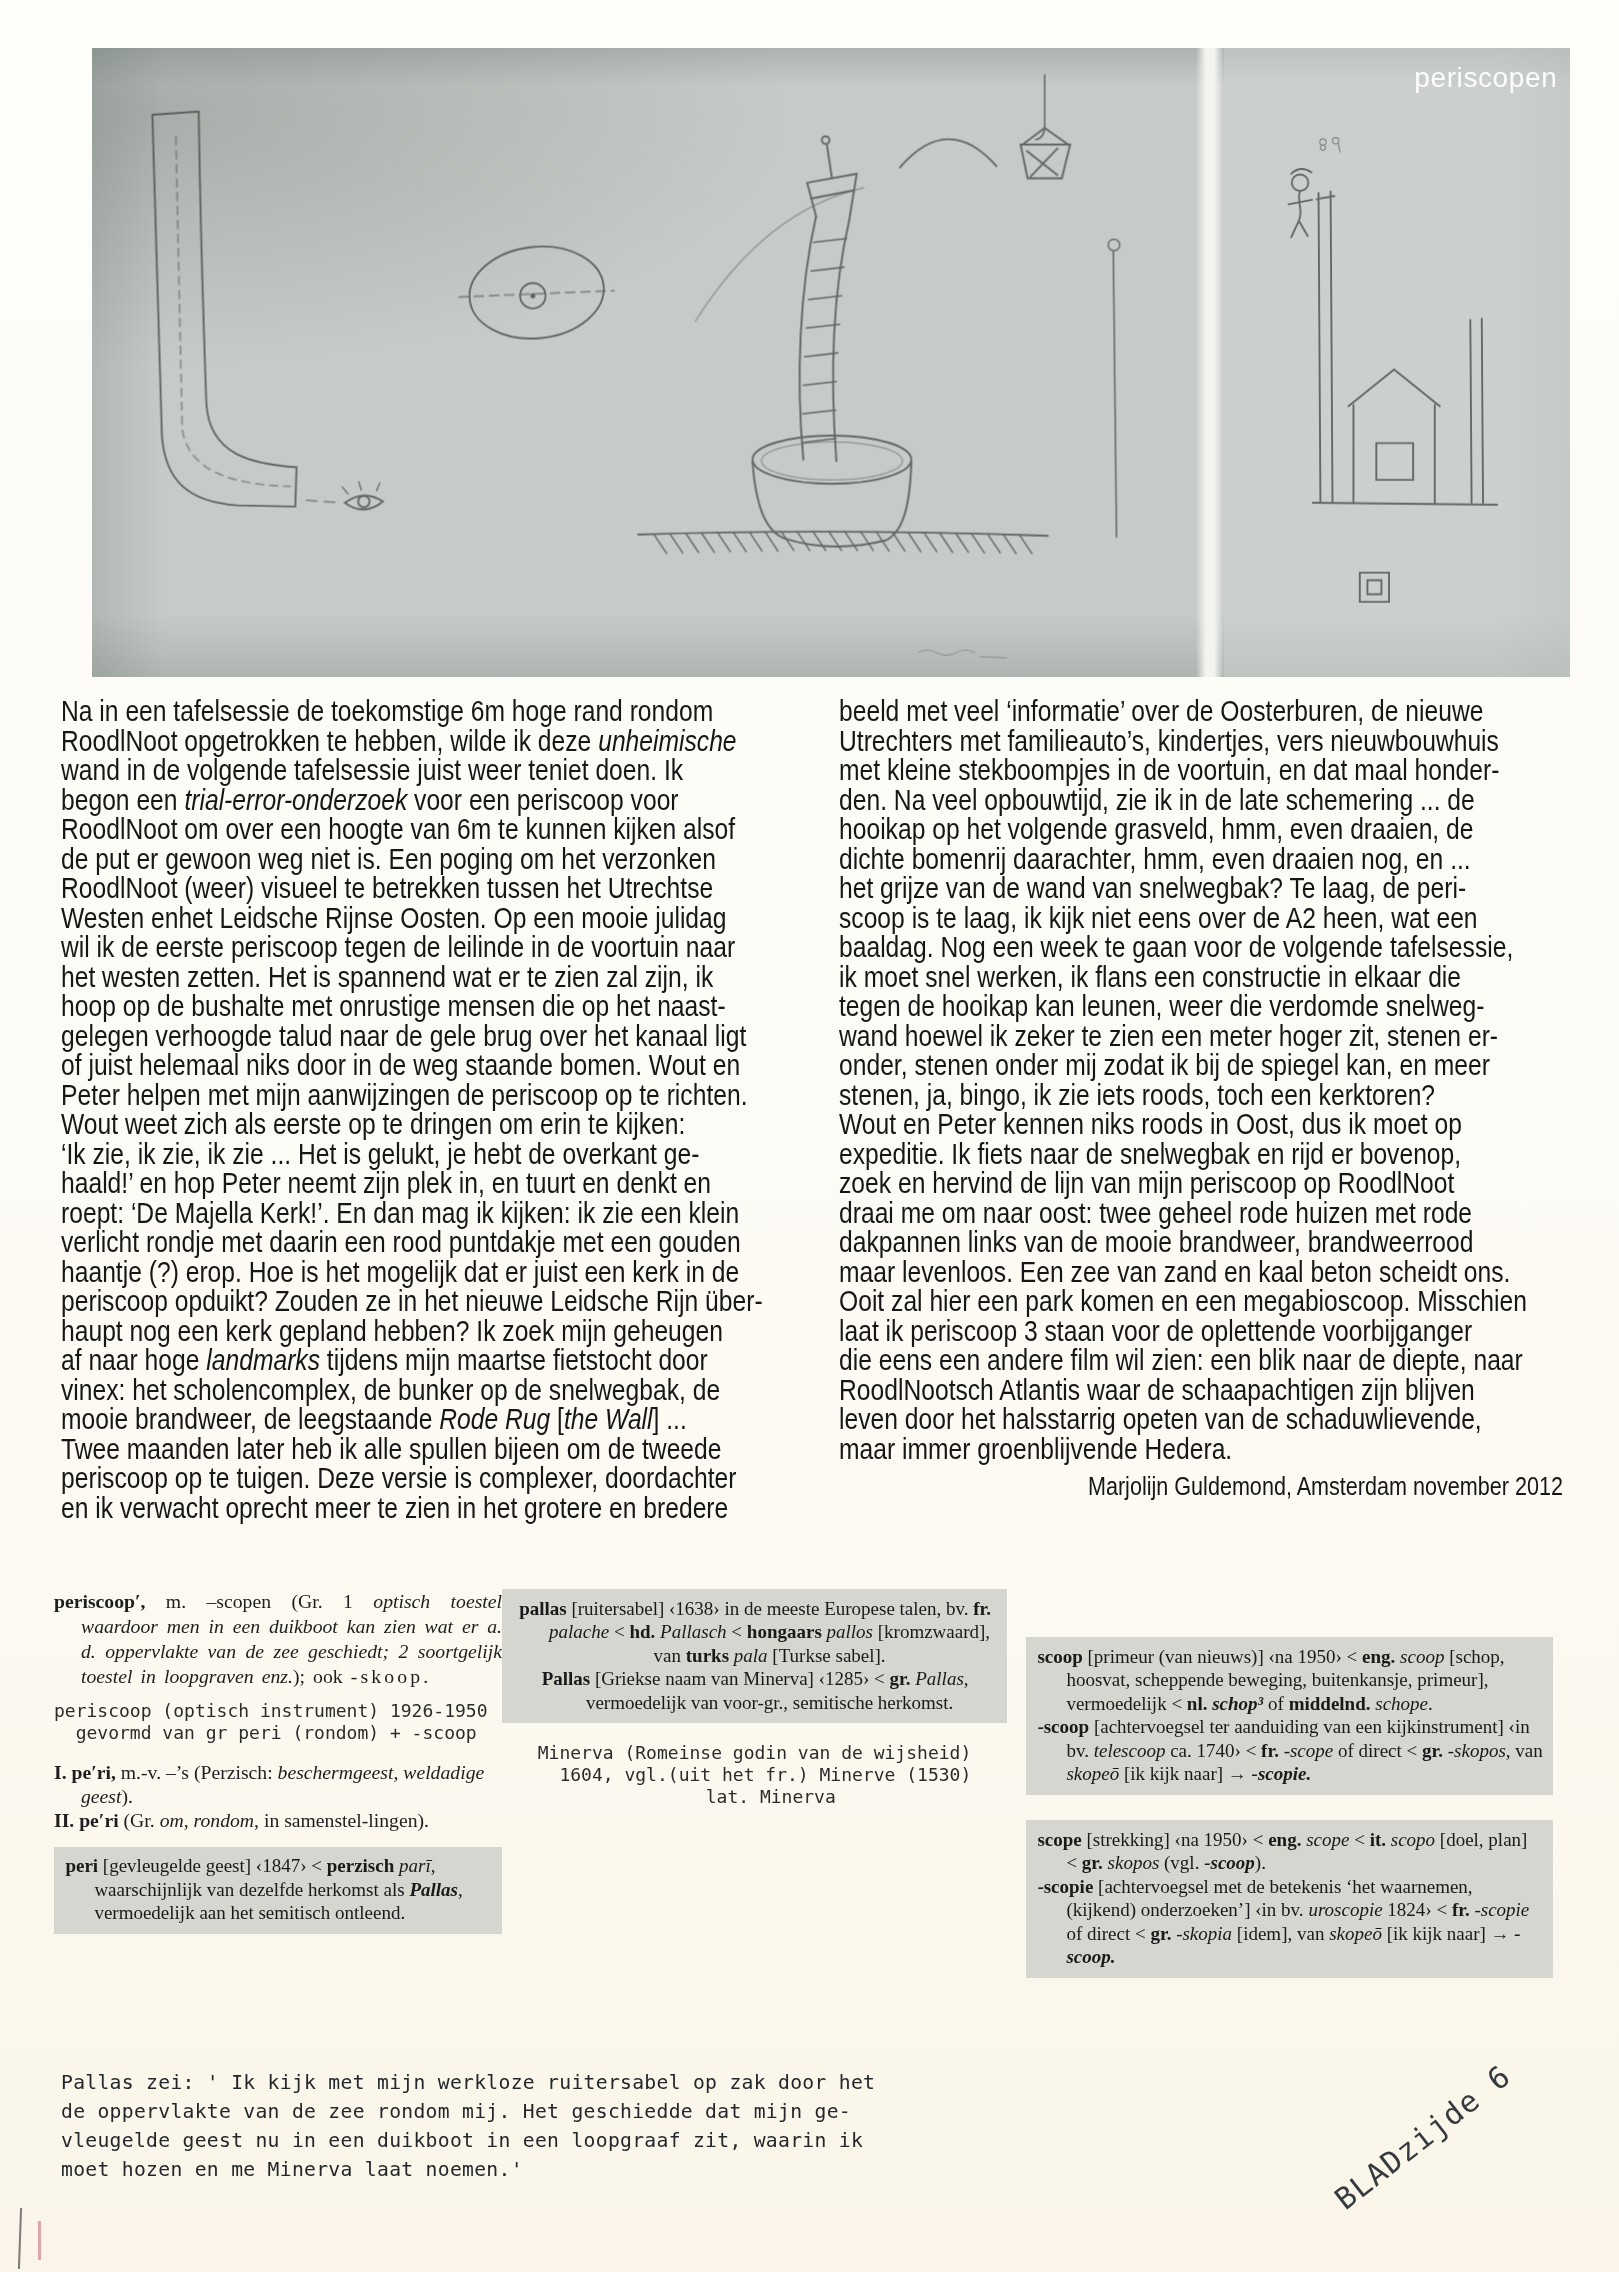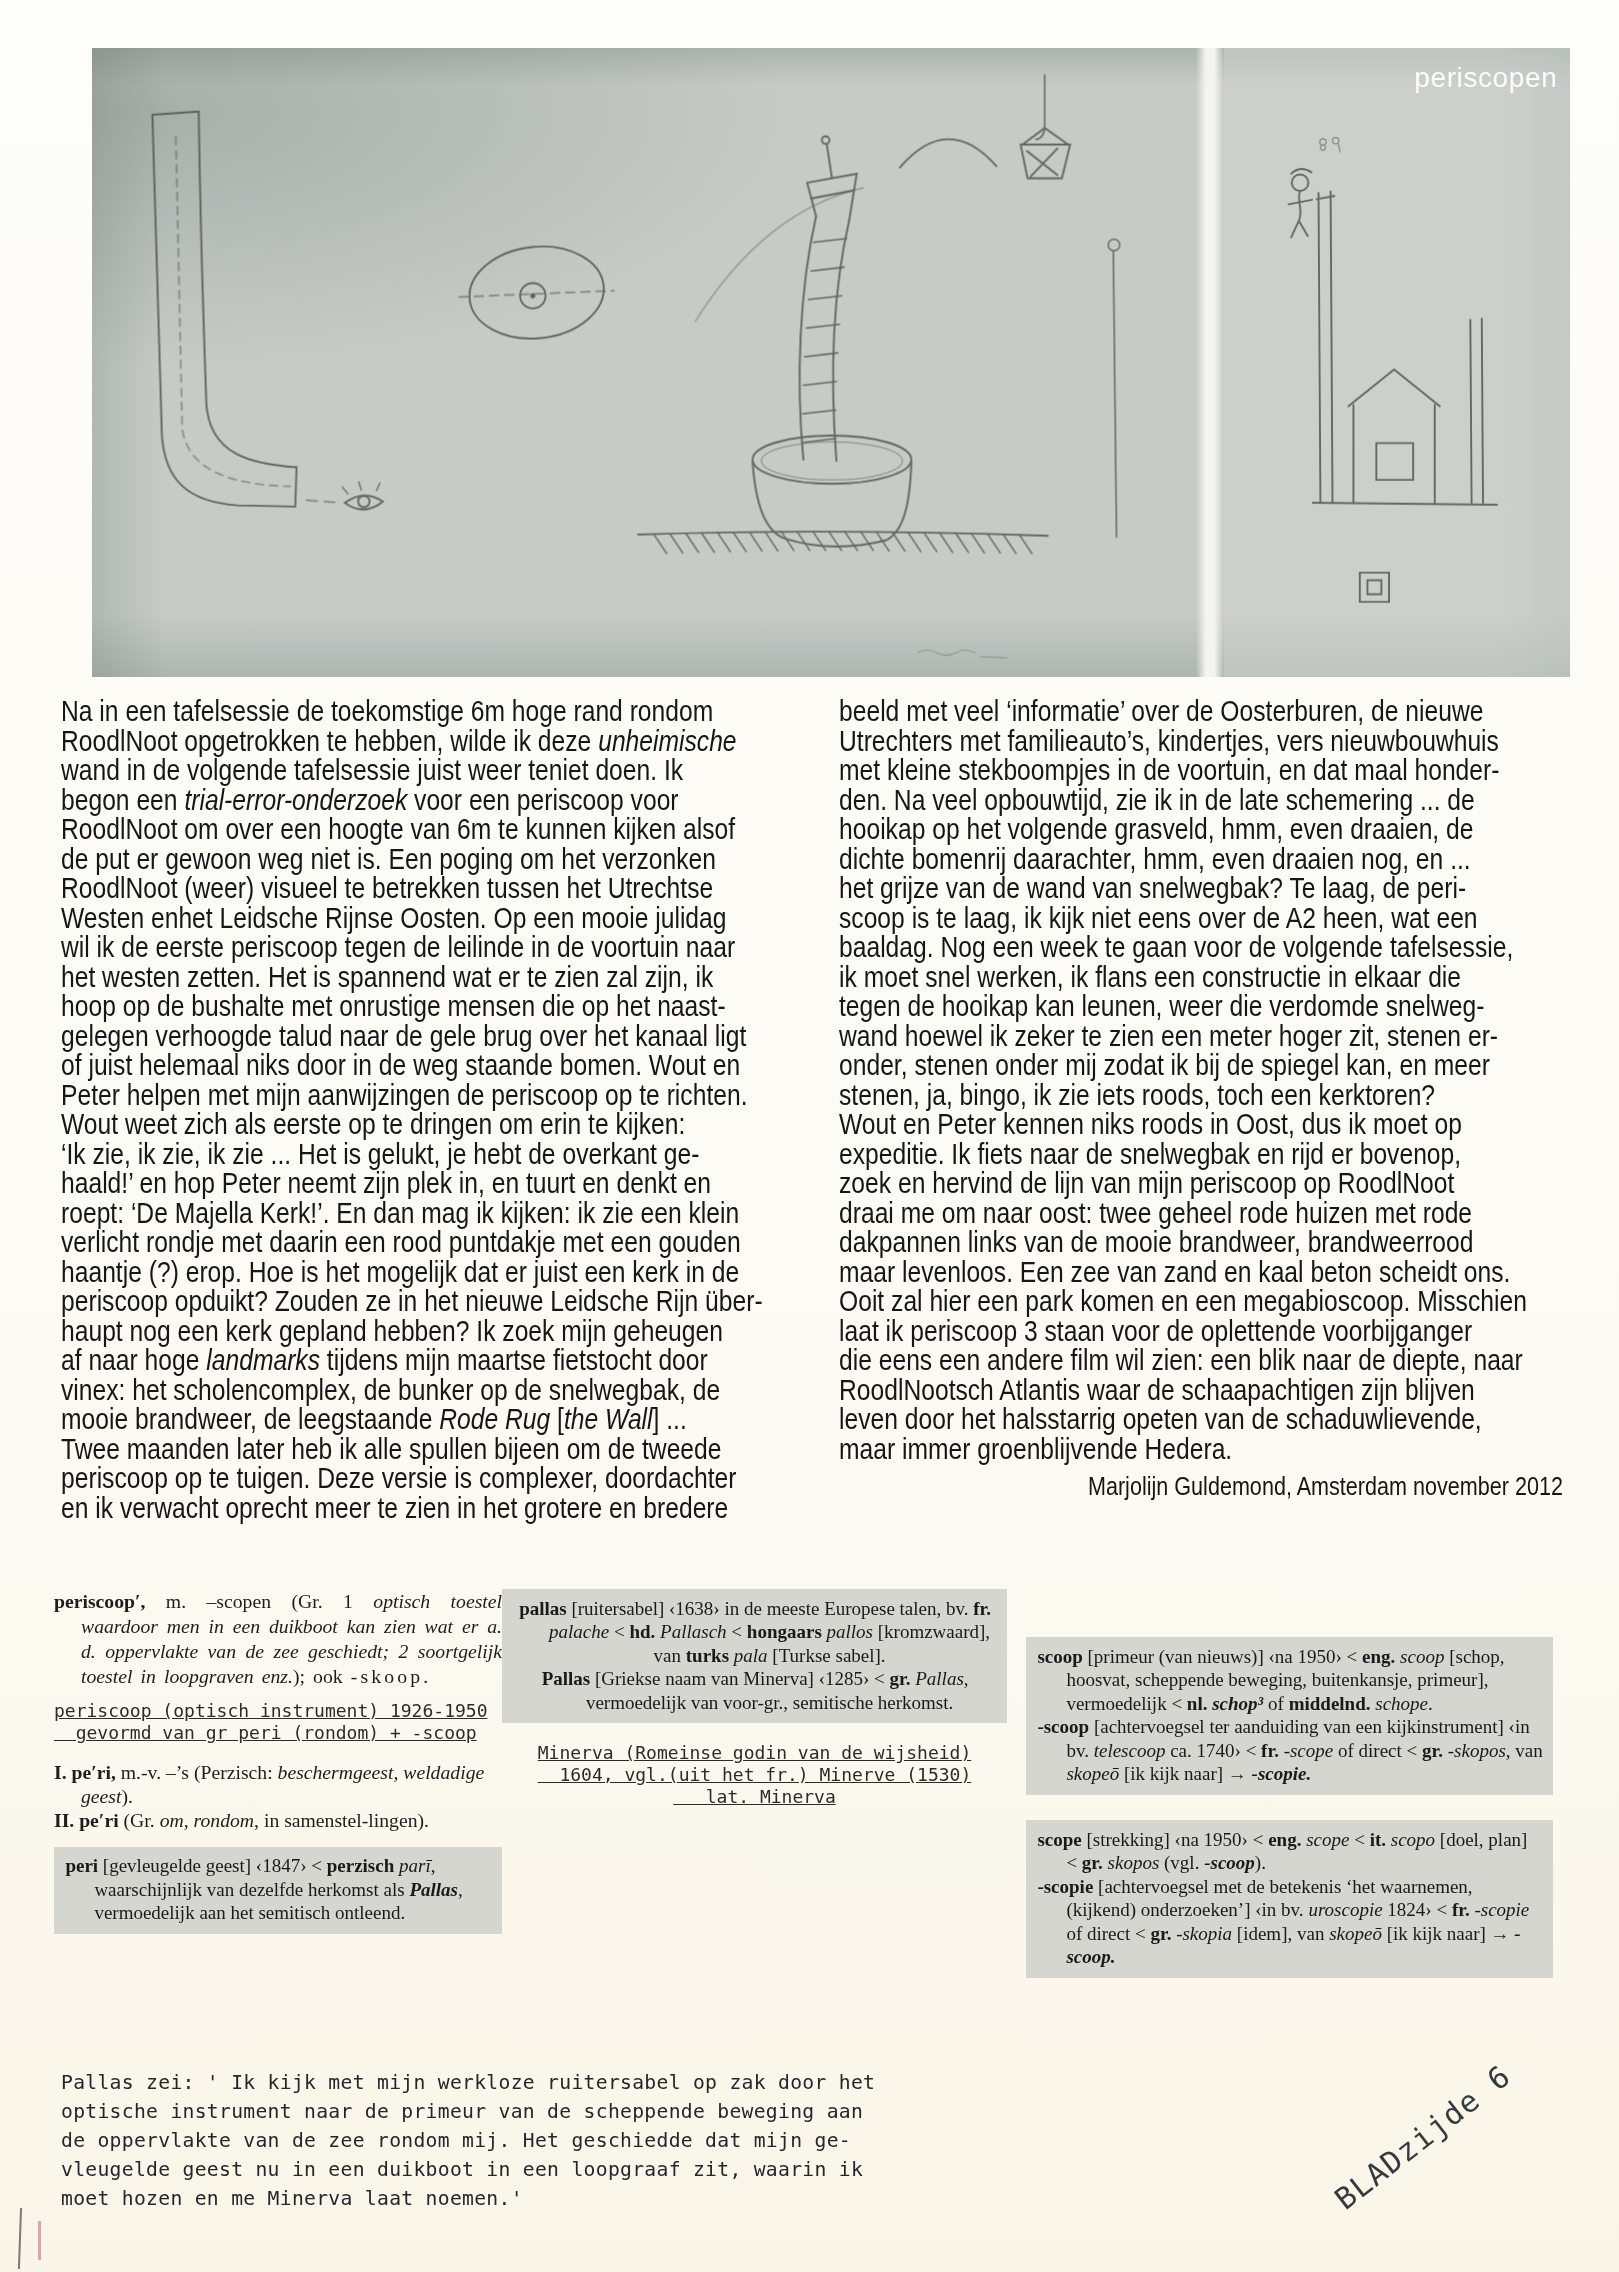--- a/index.html
+++ b/index.html
@@ -29,21 +29,21 @@
   .attribution{position:absolute;left:839px;top:1472px;width:724px;text-align:right;
                font-size:25.4px;transform:scaleX(.85);transform-origin:100% 0;color:#161616;}
 
   
   .dict{position:absolute;}
   .dict1{left:54px;top:1589px;width:448px;}
   .dict2{left:502px;top:1589px;width:505px;text-align:center;}
   .dict3{left:1026px;top:1589px;width:527px;margin-top:48px;}
   .d-old{font-family:"Liberation Serif","DejaVu Serif",serif;font-size:19.7px;line-height:25px;
          color:#1d1d1d;text-align:justify;padding-left:27px;text-indent:-27px;word-spacing:3.2px;}
-  .d-type{font-family:"DejaVu Sans Mono","Liberation Mono",monospace;font-size:18px;line-height:22px;color:#2b2b2b;text-decoration:underline;}
+  .d-type{font-family:"DejaVu Sans Mono","Liberation Mono",monospace;font-size:18px;line-height:22px;color:#2b2b2b;}
   .d-type .tl{white-space:pre;}
   .d-serif2{font-family:"Liberation Serif","DejaVu Serif",serif;font-size:19.7px;line-height:24px;
             color:#1d1d1d;padding-left:27px;text-indent:-27px;}
   .gray-block{background:#d5d6d0;padding:7.6px 10.2px 9px 11.4px;font-family:"Liberation Serif","DejaVu Serif",serif;
               font-size:19px;line-height:23.5px;color:#191919;}
   .hang{padding-left:29px;text-indent:-29px;}
   .mt18{margin-top:11.4px}.mt24{margin-top:15.2px}.mt30{margin-top:19px}.mt40{margin-top:25.4px}
 
   
   .quote{position:absolute;left:61px;top:2040px;font-family:"DejaVu Sans Mono","Liberation Mono",monospace;
@@ -210,21 +210,20 @@
       <div class="hang"><span class="b">-scoop</span><span> [achtervoegsel ter aanduiding van een kijkinstrument] ‹in bv. </span><span class="i">telescoop</span><span> ca. 1740› &lt; </span><span class="b">fr.</span><span> </span><span class="i">-scope</span><span> of direct &lt; </span><span class="b">gr.</span><span> </span><span class="i">-skopos</span><span>, van </span><span class="i">skopeō</span><span> [ik kijk naar] → </span><span class="b i">-scopie.</span></div>
     </div>
     <div class="gray-block mt40">
       <div class="hang"><span class="b">scope</span><span> [strekking] ‹na 1950› &lt; </span><span class="b">eng.</span><span> </span><span class="i">scope</span><span> &lt; </span><span class="b">it.</span><span> </span><span class="i">scopo</span><span> [doel, plan] &lt; </span><span class="b">gr.</span><span> </span><span class="i">skopos</span><span> (vgl. </span><span class="b i">-scoop</span><span>).</span></div>
       <div class="hang"><span class="b">-scopie</span><span> [achtervoegsel met de betekenis ‘het waarnemen, (kijkend) onderzoeken’] ‹in bv. </span><span class="i">uroscopie</span><span> 1824› &lt; </span><span class="b">fr.</span><span> </span><span class="i">-scopie</span><span> of direct &lt; </span><span class="b">gr.</span><span> </span><span class="i">-skopia</span><span> [idem], van </span><span class="i">skopeō</span><span> [ik kijk naar] → </span><span class="b i">-scoop.</span></div>
     </div>
   </div>
 
   <div class="quote">
       <div class="tl">Pallas zei: ' Ik kijk met mijn werkloze ruitersabel op zak door het</div>
-      <div class="tl">optische instrument naar de primeur van de scheppende beweging aan</div>
       <div class="tl">de oppervlakte van de zee rondom mij. Het geschiedde dat mijn ge-</div>
       <div class="tl">vleugelde geest nu in een duikboot in een loopgraaf zit, waarin ik</div>
       <div class="tl">moet hozen en me Minerva laat noemen.'</div>
     </div>
 
   <div class="page-num">BLADzijde 6</div>
   <div class="ink-mark"></div>
   <div class="red-mark"></div>
 </div>
 

